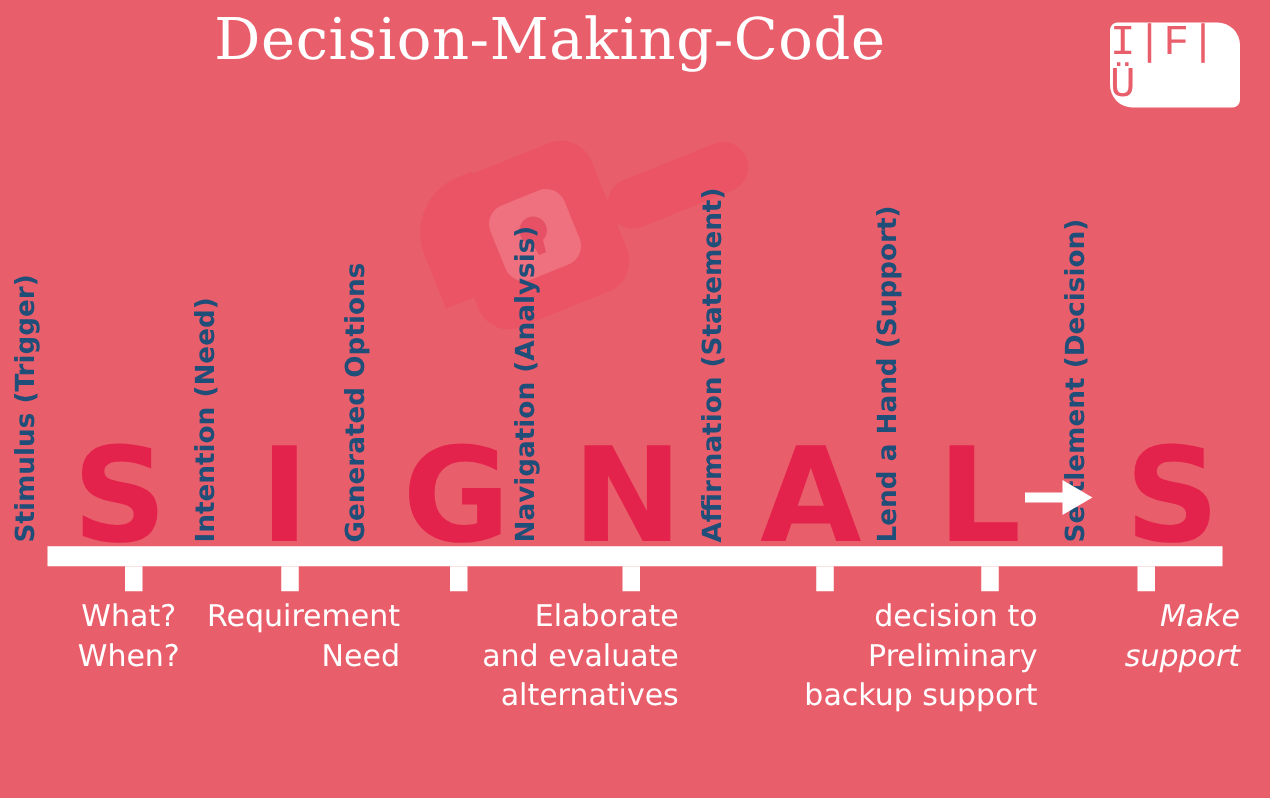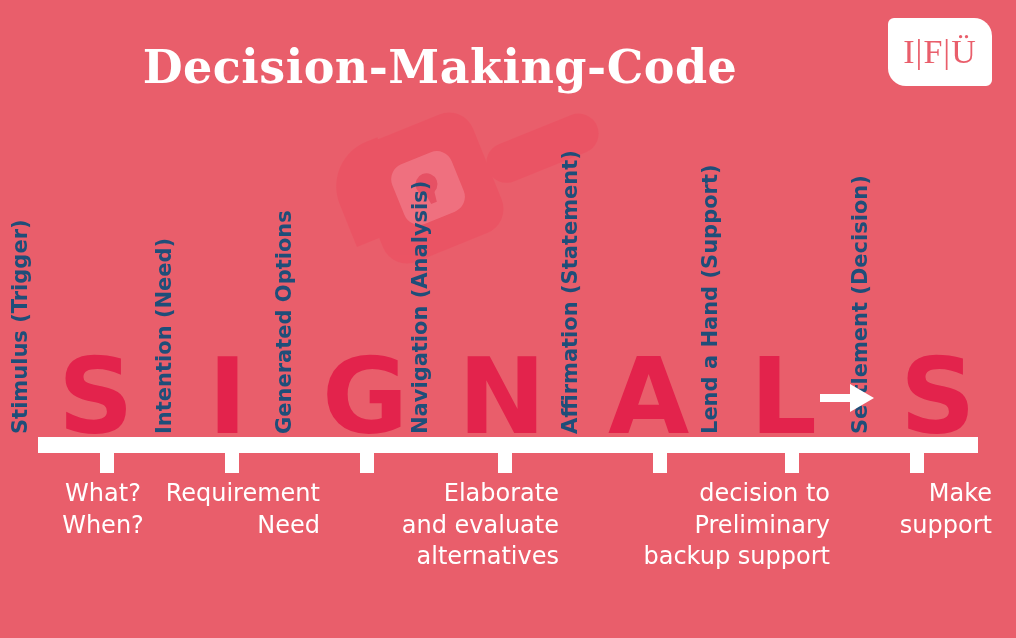--- a/index.html
+++ b/index.html
@@ -26,44 +26,44 @@
     top: 105px;
     width: 300px;
     height: 200px;
     pointer-events: none;
   }
 
   
   .title {
     position: absolute;
     left: 0;
-    top: 40px;
+    top: 4px;
     width: 880px;
     text-align: center;
     font-family: "DejaVu Serif", serif;
-    font-weight: 700;
+    font-weight: 400;
     font-size: 46px;
     letter-spacing: 0.5px;
     color: #ffffff;
   }
 
   .logo {
     position: absolute;
     right: 24px;
     top: 18px;
     width: 104px;
     height: 68px;
     background: #ffffff;
     border-radius: 6px 18px 6px 18px;
     display: flex;
     align-items: center;
     justify-content: center;
   }
   .logo-text {
-    font-family: Liberation Serif, serif;
+    font-family: Liberation Mono, monospace;
     font-size: 34px;
     line-height: 1;
     color: #e95e6b;
     letter-spacing: 1px;
   }
 
   
   .stage {
     position: absolute;
     left: 0;
@@ -225,30 +225,30 @@
   <div class="caption" style="left:18px; width:170px; text-align:center;">
     <div>What?</div>
     <div>When?</div>
   </div>
 
   <div class="caption" style="left:140px; width:180px;">
     <div>Requirement</div>
     <div>Need</div>
   </div>
 
-  <div class="caption" style="left:344px; width:215px;">
+  <div class="caption" style="left:328px; width:215px;">
     <div>Elaborate</div>
     <div>and evaluate</div>
     <div>alternatives</div>
   </div>
 
   <div class="caption" style="left:610px; width:220px;">
     <div>decision to</div>
     <div>Preliminary</div>
     <div>backup support</div>
   </div>
 
-  <div class="caption" style="left:852px; width:140px;">
+  <div class="caption" style="left:852px; width:140px;font-style:italic;">
     <div>Make</div>
     <div>support</div>
   </div>
 
 </div>
 
 </body></html>

